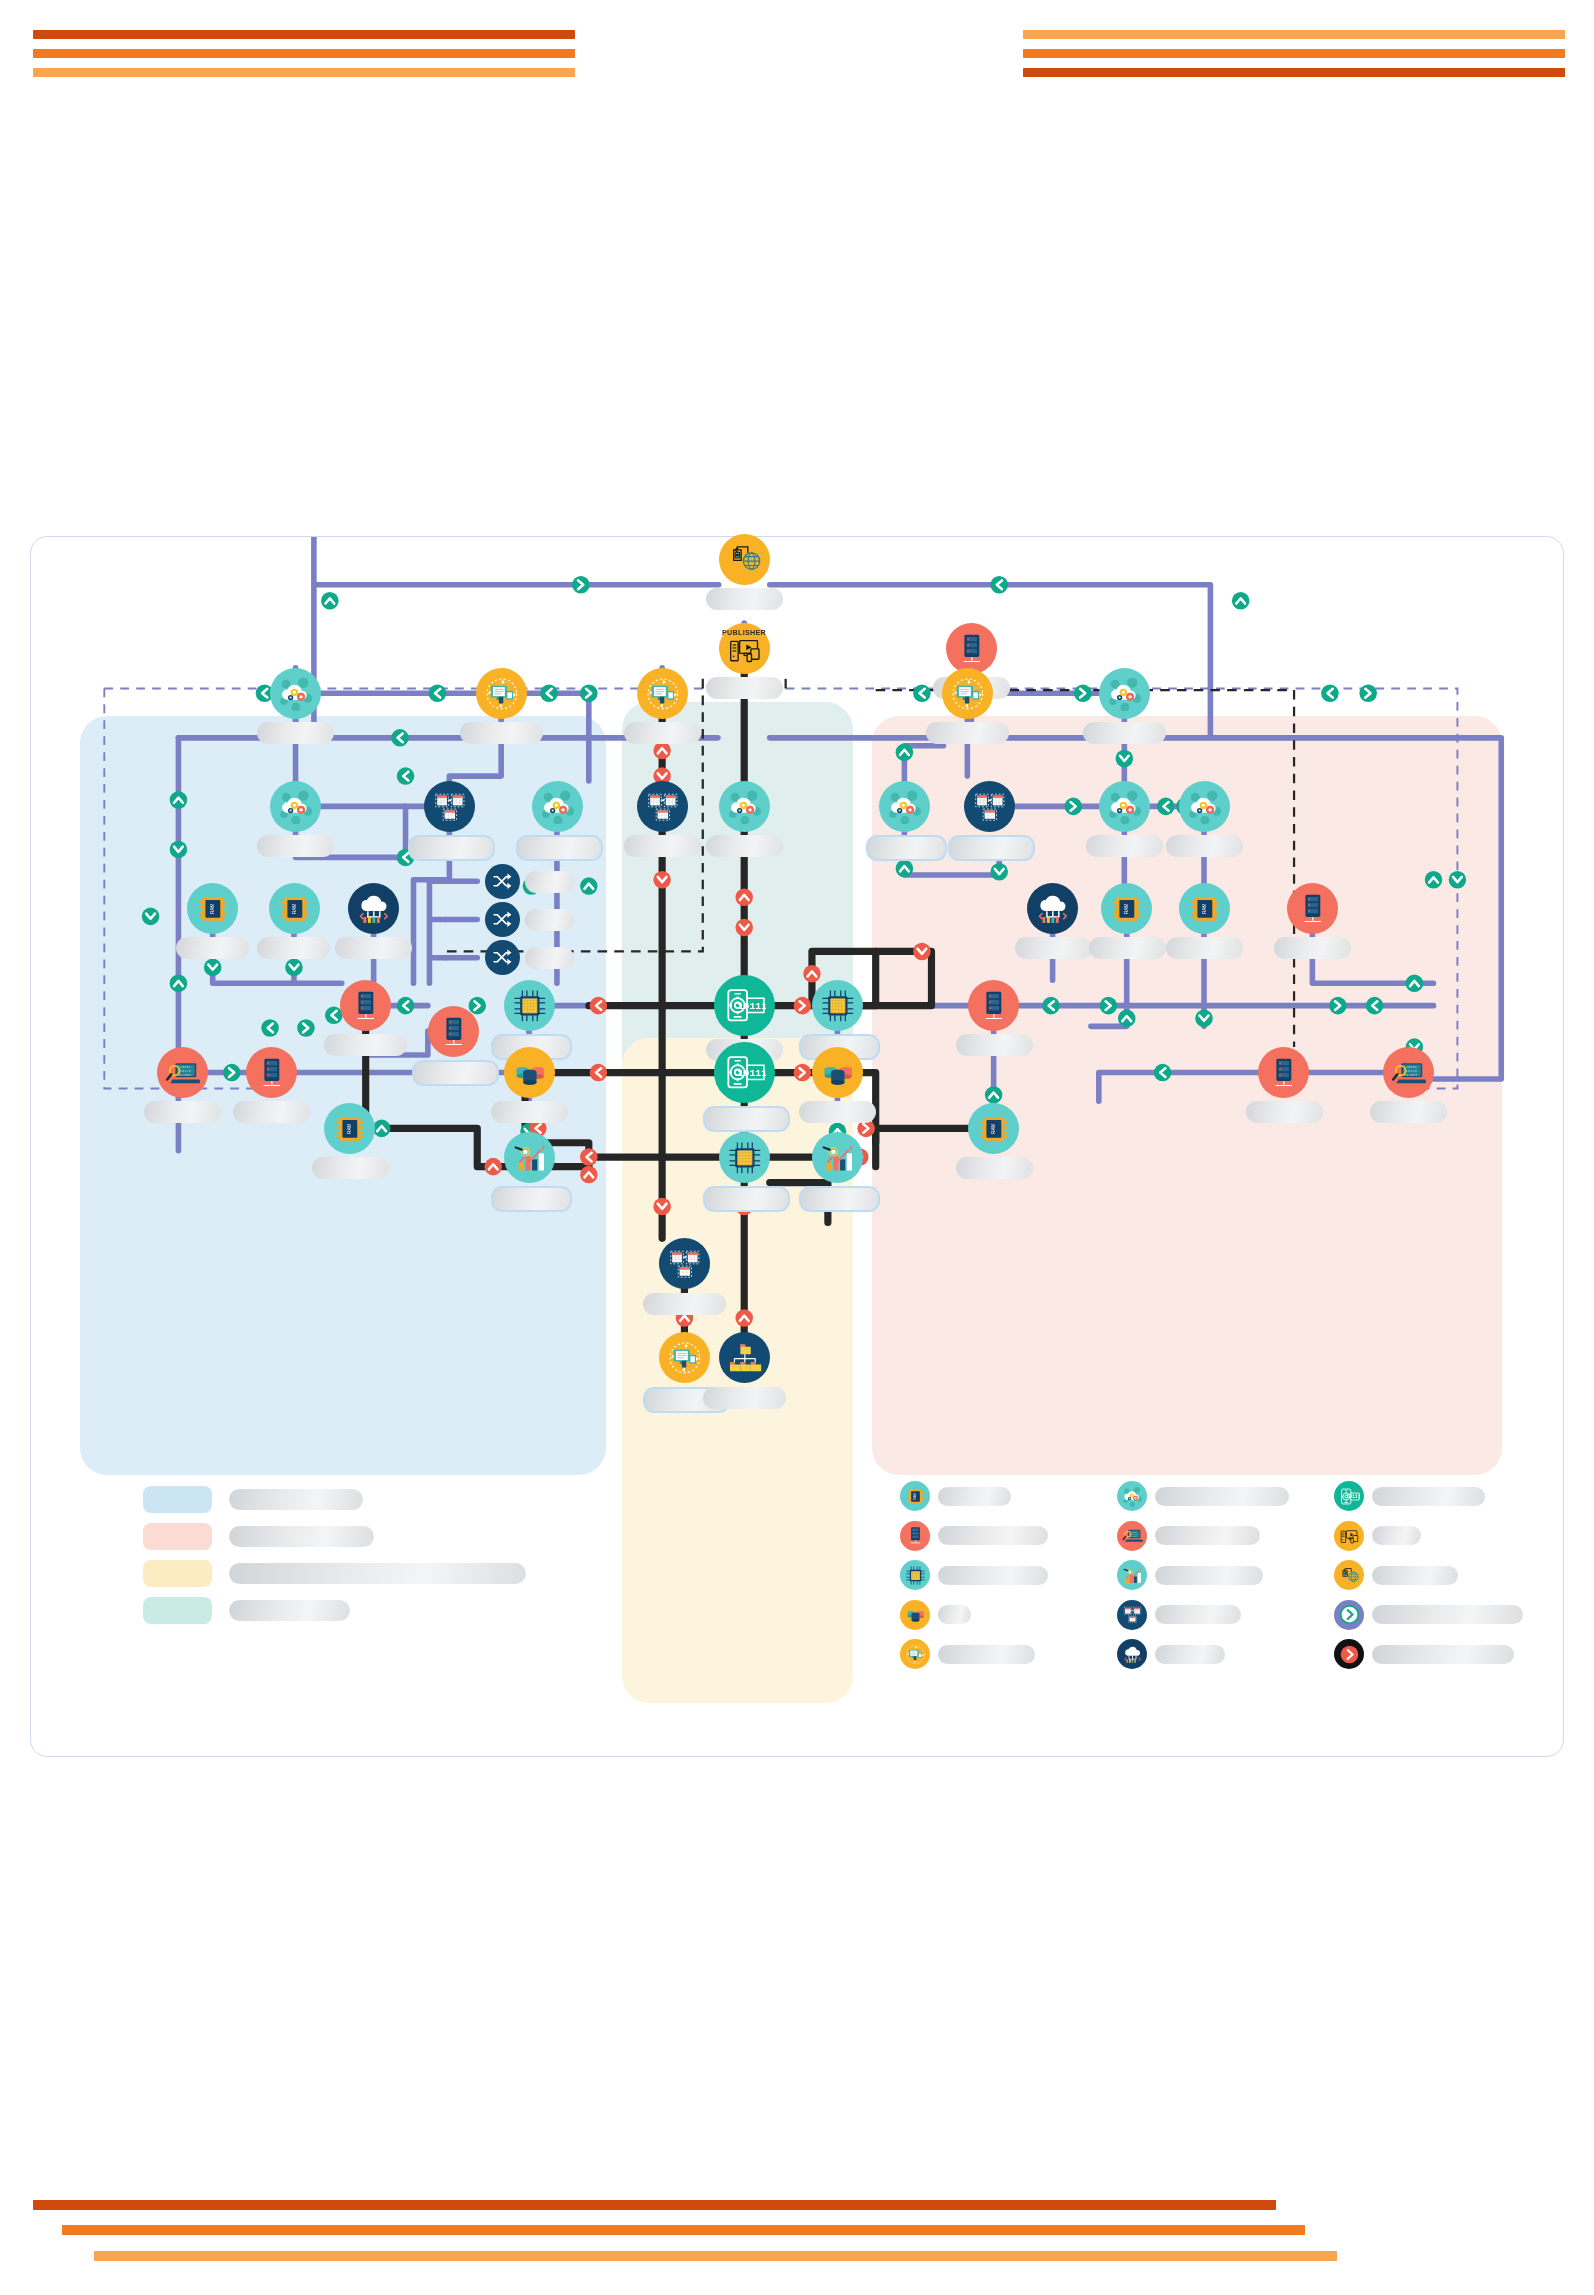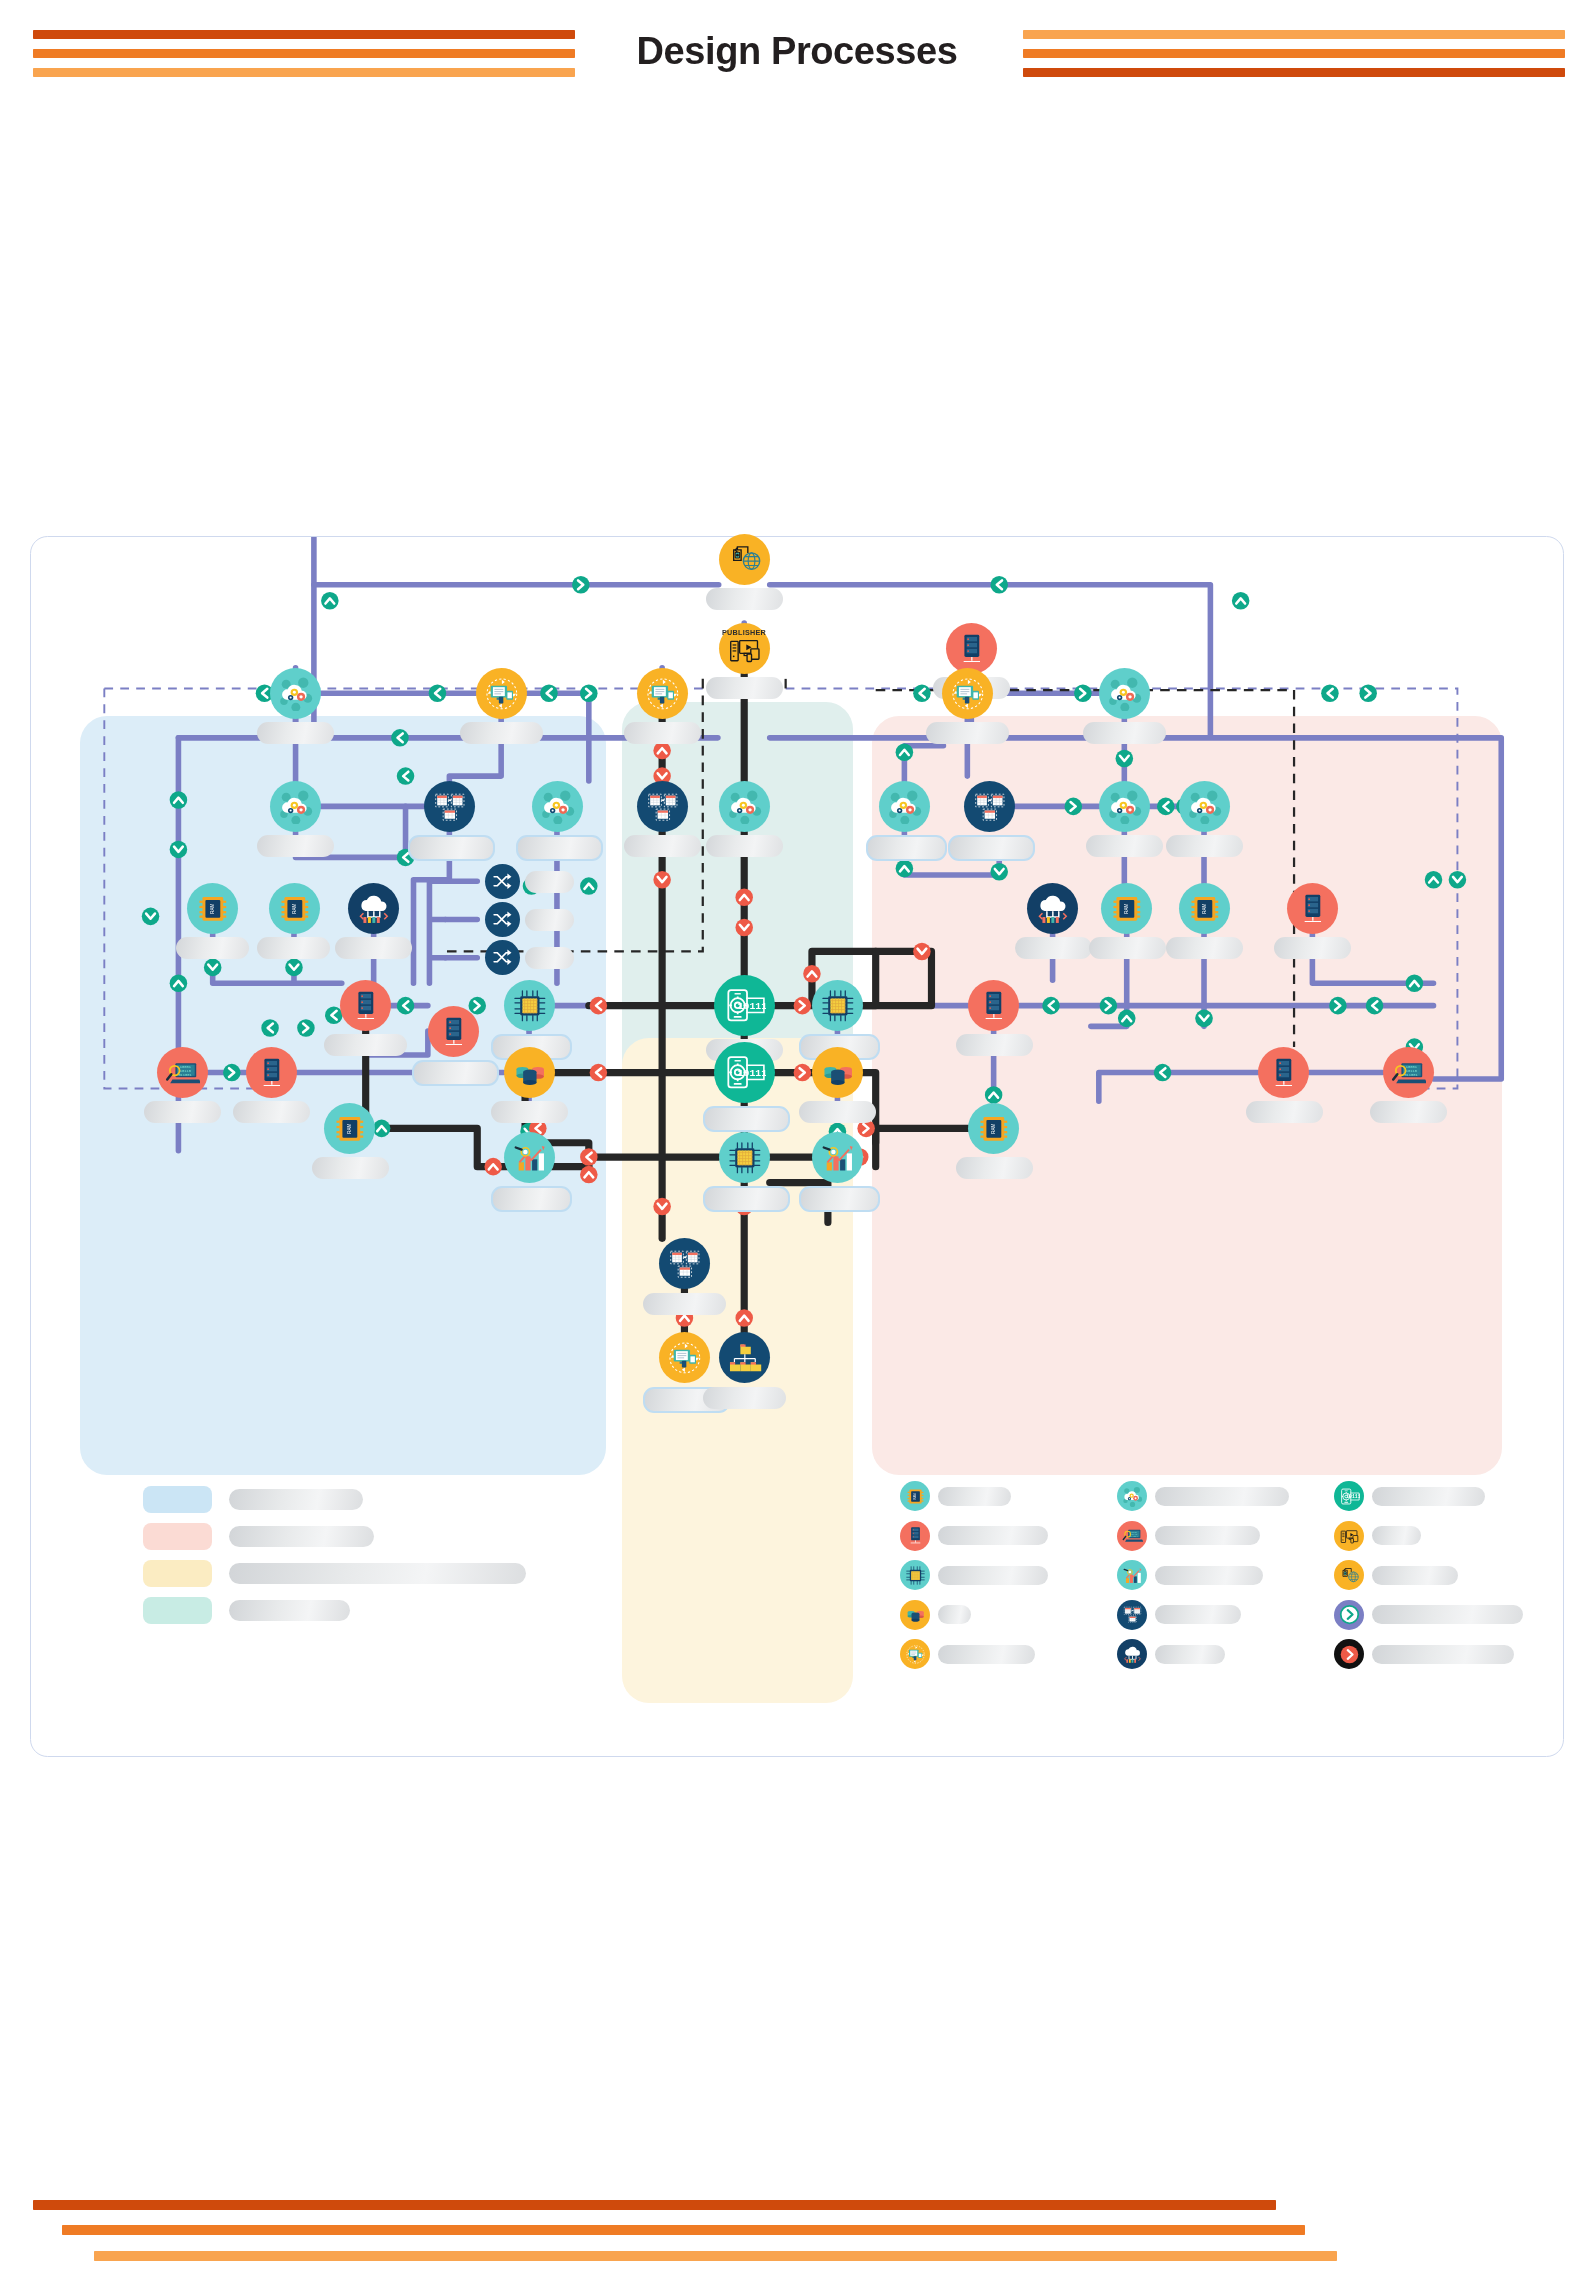--- a/index.html
+++ b/index.html
@@ -58,21 +58,20 @@
 </style>
 </head>
 <body>
 
 <div id="header">
   <div class="hdr-rules left">
     <div class="rule" style="background: rgb(207, 74, 12);"></div>
     <div class="rule" style="background: rgb(239, 123, 36);"></div>
     <div class="rule" style="background: rgb(249, 164, 79);"></div>
   </div>
-  <div id="page-title">Design Processes</div>
   <div class="hdr-rules right">
     <div class="rule" style="background: rgb(249, 164, 79);"></div>
     <div class="rule" style="background: rgb(239, 123, 36);"></div>
     <div class="rule" style="background: rgb(207, 74, 12);"></div>
   </div>
 </div>
 
 <div id="canvas">
 
   <div id="regions-layer">

